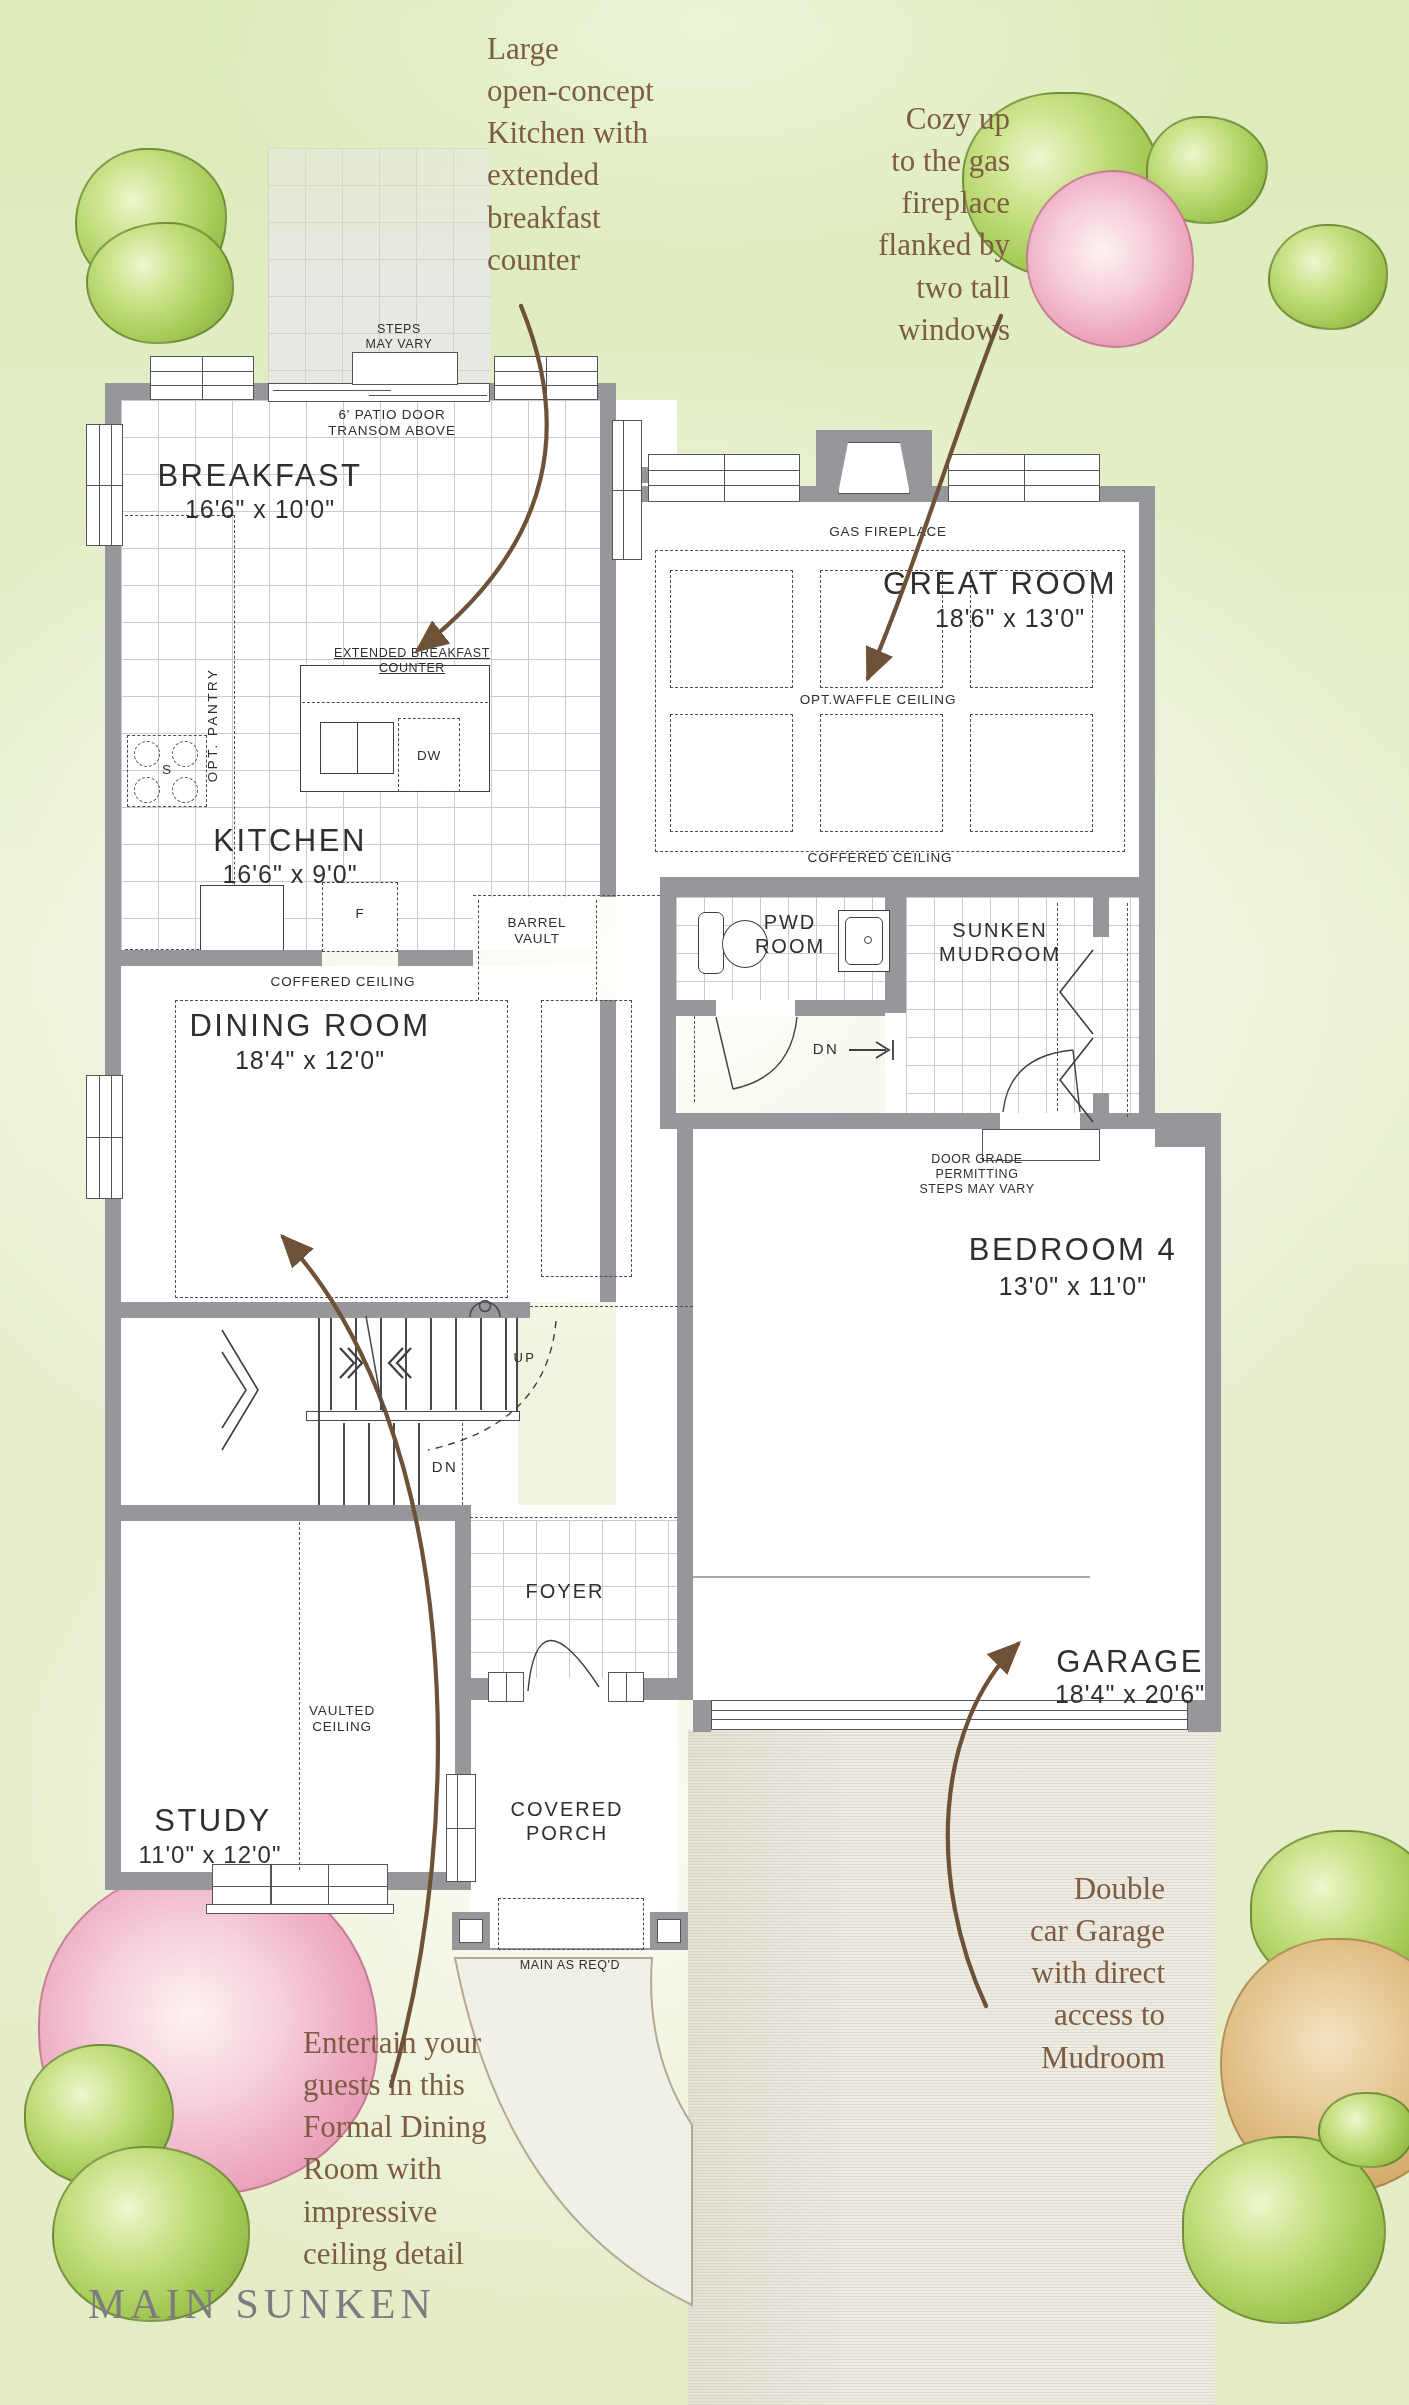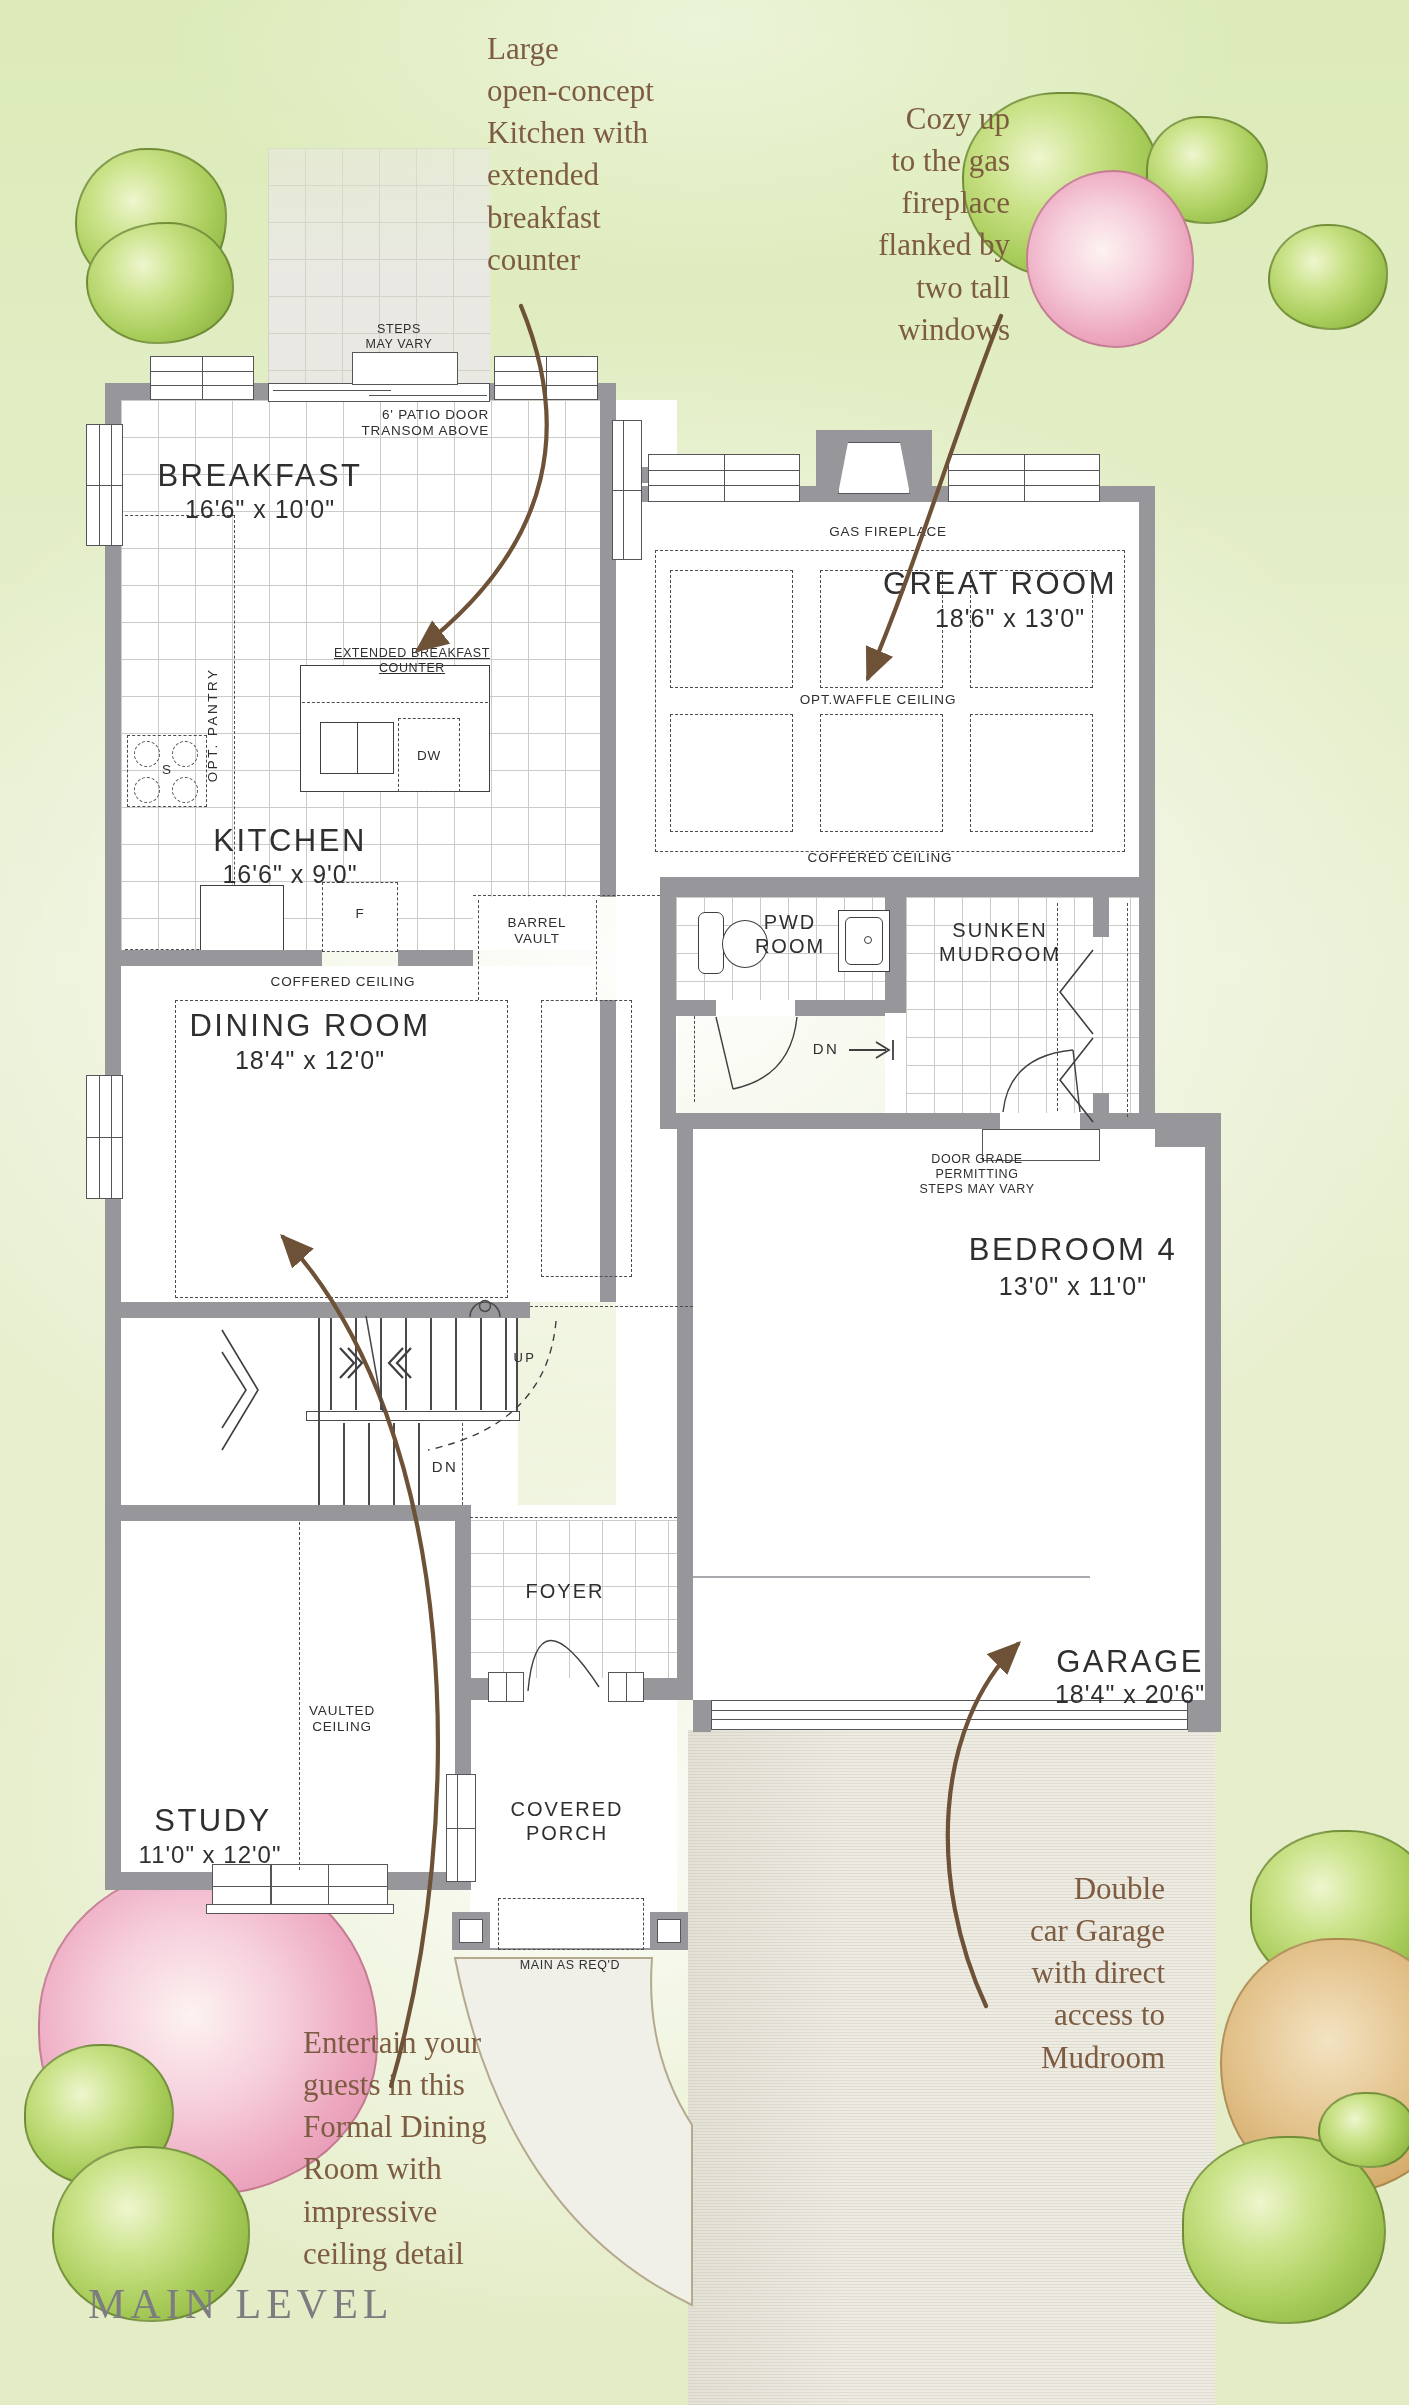--- a/index.html
+++ b/index.html
@@ -250,21 +250,21 @@
     <div class="abs" style="left:7px;top:7px;width:24px;height:24px;background:#fff;border:1px solid #55555a;box-sizing:border-box;"></div>
   </div>
 <div class="abs" style="left:650px;top:1912px;width:38px;height:38px;background:#97979b;">
     <div class="abs" style="left:7px;top:7px;width:24px;height:24px;background:#fff;border:1px solid #55555a;box-sizing:border-box;"></div>
   </div>
 <div class="thin" style="left:452px;top:1948px;width:236px;height:2px;background:#97979b;"></div>
 <div class="db" style="left:498px;top:1898px;width:146px;height:52px;"></div>
 
 <div class="lbl xs" style="left:324px;top:322px;width:150px;">STEPS
 MAY VARY</div>
-<div class="lbl sm" style="left:239px;top:407px;width:250px;text-align:right;">6' PATIO DOOR
+<div class="lbl sm" style="left:267px;top:407px;width:250px;">6' PATIO DOOR
 TRANSOM ABOVE</div>
 <div class="lbl big" style="left:105px;top:458px;width:310px;">BREAKFAST</div>
 <div class="lbl dim" style="left:105px;top:495px;width:310px;">16'6" x 10'0"</div>
 <div class="lbl" style="left:48px;top:717px;width:330px;font-size:13.5px;transform:rotate(-90deg);">OPT. PANTRY</div>
 <div class="lbl sm" style="left:763px;top:524px;width:250px;">GAS FIREPLACE</div>
 <div class="lbl big" style="left:850px;top:566px;width:300px;">GREAT ROOM</div>
 <div class="lbl dim" style="left:860px;top:604px;width:300px;">18'6" x 13'0"</div>
 <div class="lbl sm" style="left:728px;top:692px;width:300px;">OPT.WAFFLE CEILING</div>
 <div class="lbl sm" style="left:730px;top:850px;width:300px;">COFFERED CEILING</div>
 <div class="lbl big" style="left:140px;top:823px;width:300px;">KITCHEN</div>
@@ -313,21 +313,21 @@
 guests in this
 Formal Dining
 Room with
 impressive
 ceiling detail</div>
 <div class="ann" style="left:915px;top:1868px;width:250px;text-align:right;">Double
 car Garage
 with direct
 access to
 Mudroom</div>
-<div style="position:absolute;left:88px;top:2280px;font-family:'Liberation Serif',serif;font-size:42px;color:#7c7c81;letter-spacing:5px;">MAIN LEVEL</div>
+<div style="position:absolute;left:88px;top:2280px;font-family:'Liberation Serif',serif;font-size:42px;color:#7c7c81;letter-spacing:5px;">MAIN SUNKEN</div>
 
 <svg width="1409" height="2405" viewBox="0 0 1409 2405">
   <defs>
     <marker id="ah" markerWidth="10" markerHeight="8" refX="7" refY="3.5" orient="auto" markerUnits="strokeWidth">
       <path d="M0,0 L8,3.5 L0,7 Z" fill="#6e5238"></path>
     </marker>
   </defs>
 
   <g stroke="#6e5238" stroke-width="4.2" fill="none" stroke-linecap="round">
     <path d="M 521 306 C 568 420 560 540 418 650" marker-end="url(#ah)"></path>

